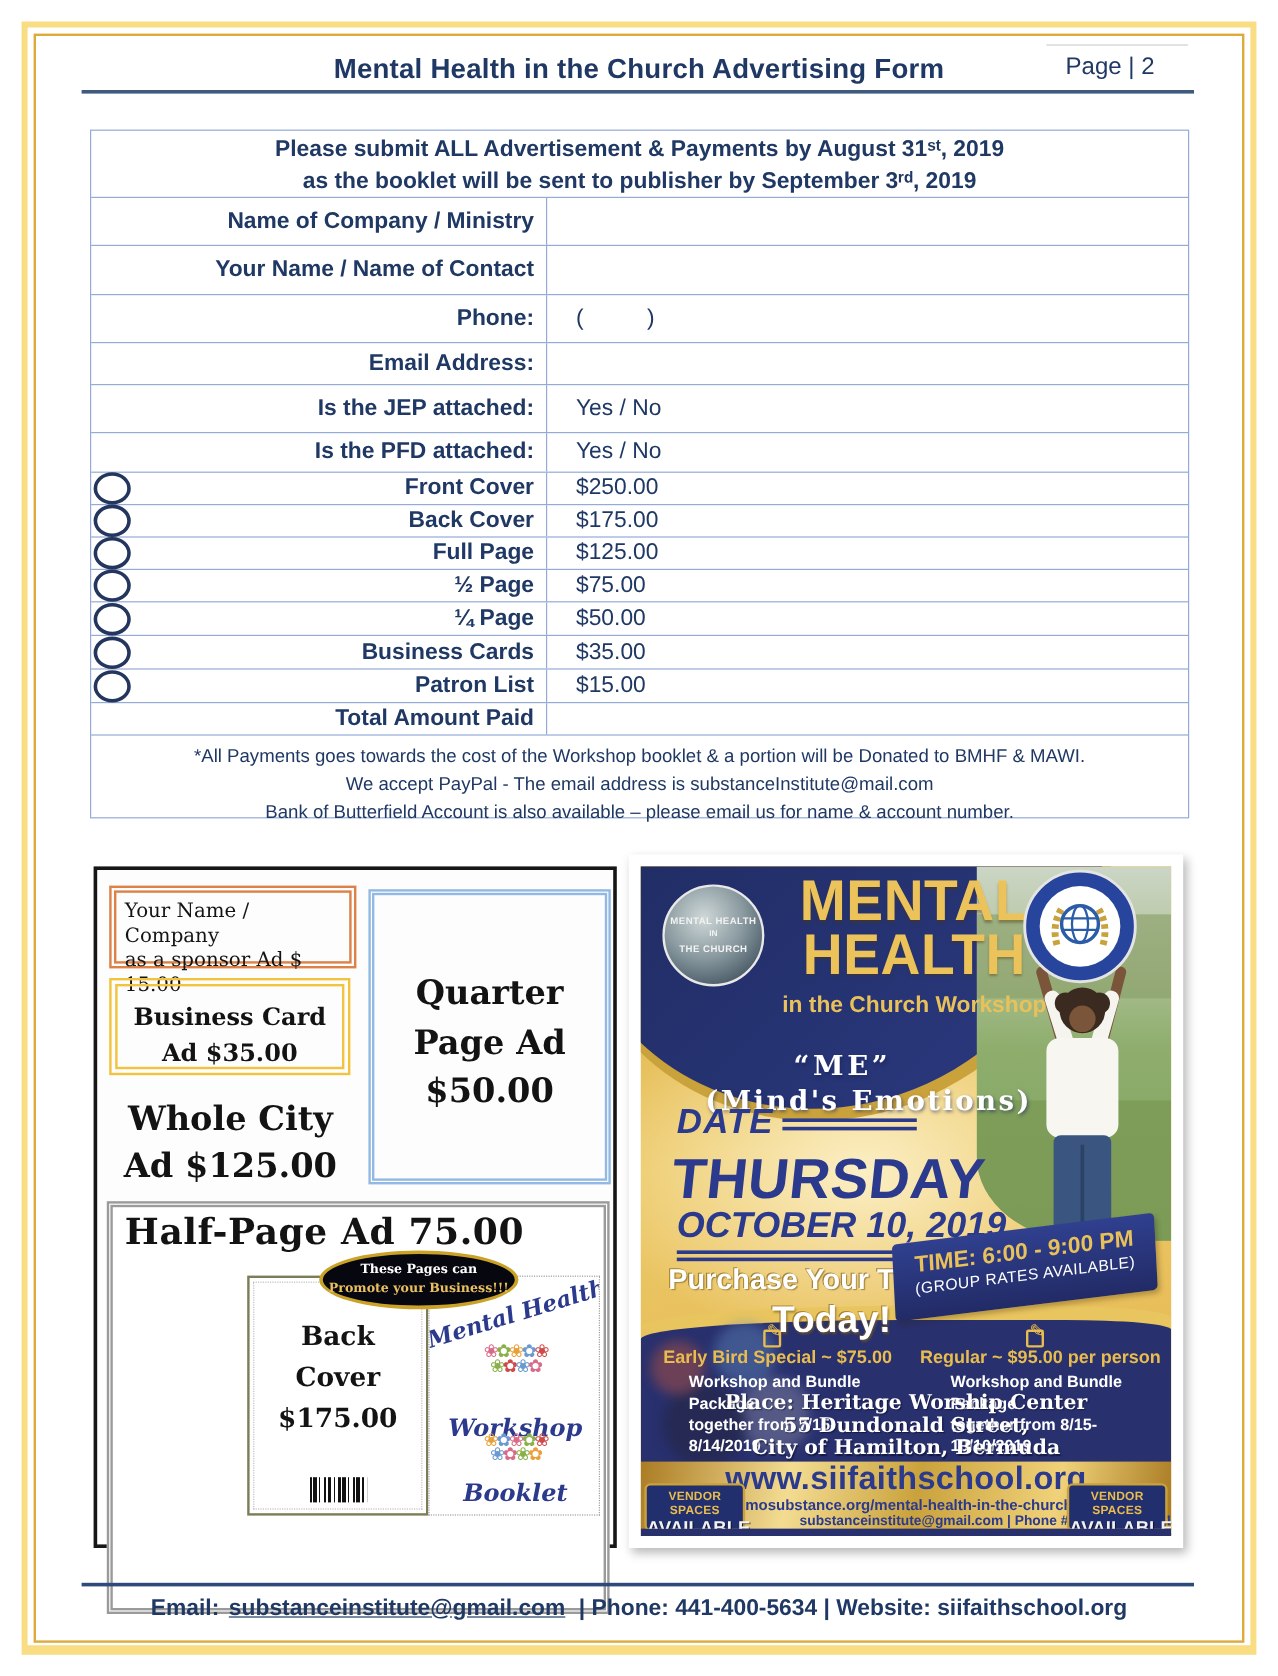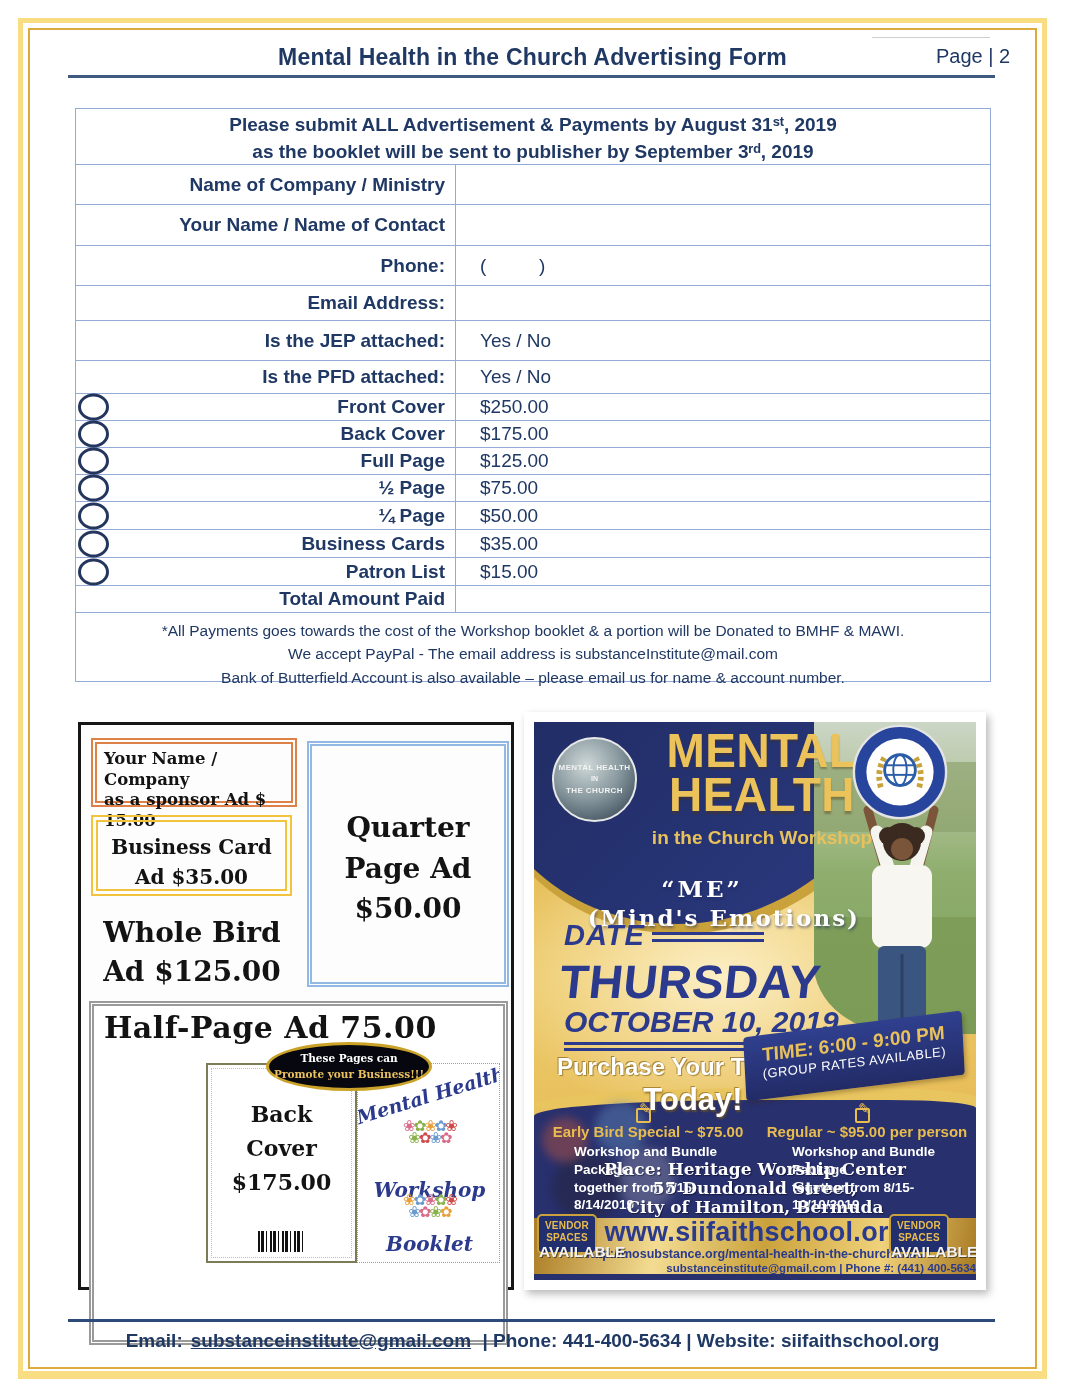--- a/index.html
+++ b/index.html
@@ -5,38 +5,38 @@
   * { box-sizing: border-box; margin: 0; padding: 0; }
   body { margin:0; background:#ffffff; font-family:"Liberation Sans", sans-serif; }
   #page { position:relative; width:1065px; height:1397px; background:#fff; overflow:hidden; }
 
   
   .frame-outer { position:absolute; inset:18px; border:5px solid #f8dd82; border-bottom-width:8px; pointer-events:none; }
   .frame-inner { position:absolute; inset:28px; border:2px solid #ddab3c; pointer-events:none; }
 
   
   .doc-title { position:absolute; top:44px; left:0; width:1065px; text-align:center; font-size:23px; font-weight:bold; color:#1f3864; letter-spacing:.2px; }
-  .page-label { position:absolute; top:45px; left:888px; font-size:20px; color:#1f3864;margin-left:48px; }
+  .page-label { position:absolute; top:45px; left:888px; font-size:20px; color:#1f3864; }
   .page-label-rule { position:absolute; top:37px; left:872px; width:118px; height:1px; background:#cfcfcf; }
   .title-rule { position:absolute; top:75px; left:68px; width:927px; height:3px; background:#3e5a7e; }
 
   
   .tbl { position:absolute; left:75px; top:108px; width:916px; border:1px solid #95abd7; background:#fff; color:#1f3864; }
   .trow { display:flex; border-bottom:1px solid #95abd7; position:relative; }
   .trow:last-child { border-bottom:none; }
   .tlab { width:380px; border-right:1px solid #95abd7; display:flex; align-items:center; justify-content:flex-end; padding-right:10px; font-weight:bold; font-size:19px; }
   .tval { flex:1; display:flex; align-items:center; padding-left:24px; font-size:19px; }
   .thdr { display:block; text-align:center; font-weight:bold; font-size:19px; line-height:1.42; padding-top:3px; height:56px; }
   .h40{height:40px}.h41{height:41px}.h35{height:35px}.h33{height:33px}.h27{height:27px}.h28{height:28px}
   .radio-circle { position:absolute; left:2px; top:50%; transform:translateY(-50%); width:31px; height:27px; border:3px solid #24365e; border-radius:50%; background:#fff; z-index:2; }
   .tnotes { display:block; text-align:center; font-size:15.5px; line-height:1.5; padding:6px 0 7px; height:68px; }
 
   
   .sample { position:absolute; left:78px; top:722px; width:436px; height:568px; border:3px solid #161616; background:#fdfdfd; font-family:"DejaVu Serif", serif; color:#131313; }
-  .sponsor-box { position:absolute; left:10px; top:13px; width:206px; height:69px; border:6px double #dd8147; padding:5px 0 4px 7px; font-weight:bold; font-size:16.5px; line-height:1.25; }
+  .sponsor-box { position:absolute; left:10px; top:13px; width:206px; height:69px; border:6px double #dd8147; padding:5px 0 4px 7px; font-weight:normal; font-size:16.5px; line-height:1.25; }
   .bizcard-box { position:absolute; left:10px; top:90px; width:201px; height:81px; border:7px double #f2c33d; text-align:center; font-weight:bold; font-size:20px; line-height:1.5; padding-top:10px; }
   .wholepage-txt { position:absolute; left:6px; top:188px; width:210px; text-align:center; font-weight:bold; font-size:28px; line-height:1.4; }
   .quarter-box { position:absolute; left:226px; top:16px; width:202px; height:246px; border:5px double #92b9e3; text-align:center; font-weight:bold; font-size:28px; line-height:1.45; padding-top:62px; }
   .half-box { position:absolute; left:8px; top:276px; width:419px; height:344px; border:5px double #9a9a9a; background:#fff; }
   .half-title { position:absolute; left:10px; top:4px; font-weight:bold; font-size:30px; letter-spacing:.5px; }
   .bk-page-l { position:absolute; left:112px; top:57px; width:151px; height:200px; border:2px solid #7c7c57; outline:1px dotted #bdbdbd; outline-offset:-6px; background:#fff; text-align:center; font-weight:bold; font-size:22px; line-height:1.55; padding-top:32px; }
   .bk-page-r { position:absolute; left:263px; top:57px; width:143px; height:200px; border:1px dotted #9f9f9f; background:#fff; overflow:hidden; color:#2b3a8c; }
   .script { font-family:"DejaVu Serif", serif; font-style:italic; font-weight:bold; color:#2b3a8c; }
   .bk-word1 { position:absolute; left:-10px; top:20px; width:165px; text-align:center; font-size:19px; transform:rotate(-17deg); }
   .bk-word2 { position:absolute; left:0; top:114px; width:143px; text-align:center; font-size:20px; }
@@ -96,21 +96,21 @@
   .f-check { display:inline-block; width:15px; height:15px; border:2px solid #e8bc4f; border-radius:2px; position:relative; margin-right:9px; flex:none; }
   .f-check::after { content:"✎"; position:absolute; top:-10px; left:1px; color:#e8bc4f; font-size:15px; font-family:"DejaVu Sans", sans-serif; }
   .f-price-line { font-weight:bold; font-size:13.5px; color:#fff; line-height:1.32; padding-left:26px; }
   .f-underline { height:2px; background:#caa23c; margin-top:7px; }
   .f-place { position:absolute; left:0; top:438px; width:442px; text-align:center; z-index:5; font-family:"DejaVu Serif", serif; font-weight:bold; font-size:17px; line-height:1.12; color:#fff; text-shadow:1px 1px 1px rgba(0,0,20,.5); }
   .f-goldband { position:absolute; left:0; top:496px; width:442px; height:56px; z-index:5;
     background:linear-gradient(100deg,#ab7c24 0%, #f3dc92 28%, #caa23c 52%, #f0d27a 78%, #a87a22 100%); }
   .f-website { position:absolute; left:0; top:495px; width:442px; text-align:center; font-weight:bold; font-size:27px; color:#2b3a8c; z-index:6; letter-spacing:.3px; }
   .f-url { position:absolute; left:0; top:525px; width:442px; text-align:center; font-weight:bold; font-size:12.5px; color:#2b3a8c; z-index:6; }
   .f-contact { position:absolute; left:0; top:540px; width:442px; text-align:right; font-weight:bold; font-size:11.5px; color:#2b3a8c; z-index:6; }
-  .f-badge { position:absolute; top:492px; width:60px; height:40px; background:#222f6e; border:2px solid #caa23c; border-radius:5px; z-index:7; text-align:center; padding-top:4px; line-height:1.15; }
+  .f-badge { position:absolute; top:514px; width:84px; height:40px; background:#222f6e; border:2px solid #caa23c; border-radius:5px; z-index:7; text-align:center; padding-top:4px; line-height:1.15; }
   .f-badge.bleft { left:3px; } .f-badge.bright { left:355px; }
   .f-badge-l1 { font-weight:bold; font-size:10px; color:#e8bc4f; letter-spacing:.2px; }
   .f-badge-l2 { font-weight:bold; font-size:15.5px; color:#f2f2f2; text-shadow:1px 1px 0 rgba(0,0,0,.5); }
   .f-navystrip { position:absolute; left:0; top:552px; width:442px; height:6px; background:#28306e; z-index:7; }
   .f-seal { position:absolute; left:318px; top:2px; width:96px; height:96px; z-index:5; }
 
   
   .footer-rule { position:absolute; top:1319px; left:68px; width:927px; height:2.5px; background:#2e4a7a; }
   .footer-text { position:absolute; top:1330px; left:0; width:1065px; text-align:center; font-weight:bold; font-size:19px; color:#1f3864; }
   .footer-text .mail { text-decoration:underline; margin:0 6px 0 8px; }
@@ -209,21 +209,21 @@
   <div class="sample">
     <div class="sponsor-box">
       <div>Your Name  / Company</div>
       <div>as a sponsor Ad $ 15.00</div>
     </div>
     <div class="bizcard-box">
       <div>Business Card</div>
       <div>Ad $35.00</div>
     </div>
     <div class="wholepage-txt">
-      <div>Whole Bird</div>
+      <div>Whole City</div>
       <div>Ad $125.00</div>
     </div>
     <div class="quarter-box">
       <div>Quarter</div>
       <div>Page Ad</div>
       <div>$50.00</div>
     </div>
 
     <div class="half-box">
       <div class="half-title">Half-Page Ad 75.00</div>

